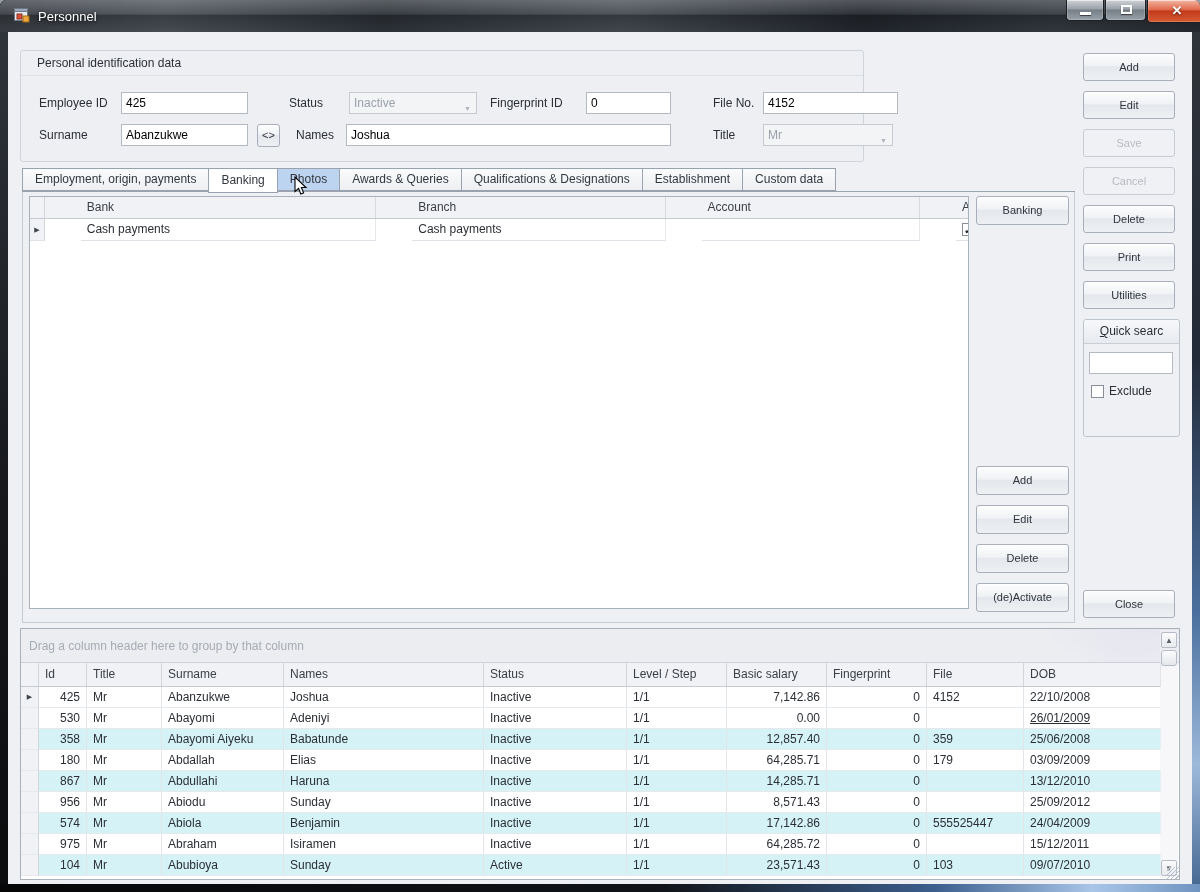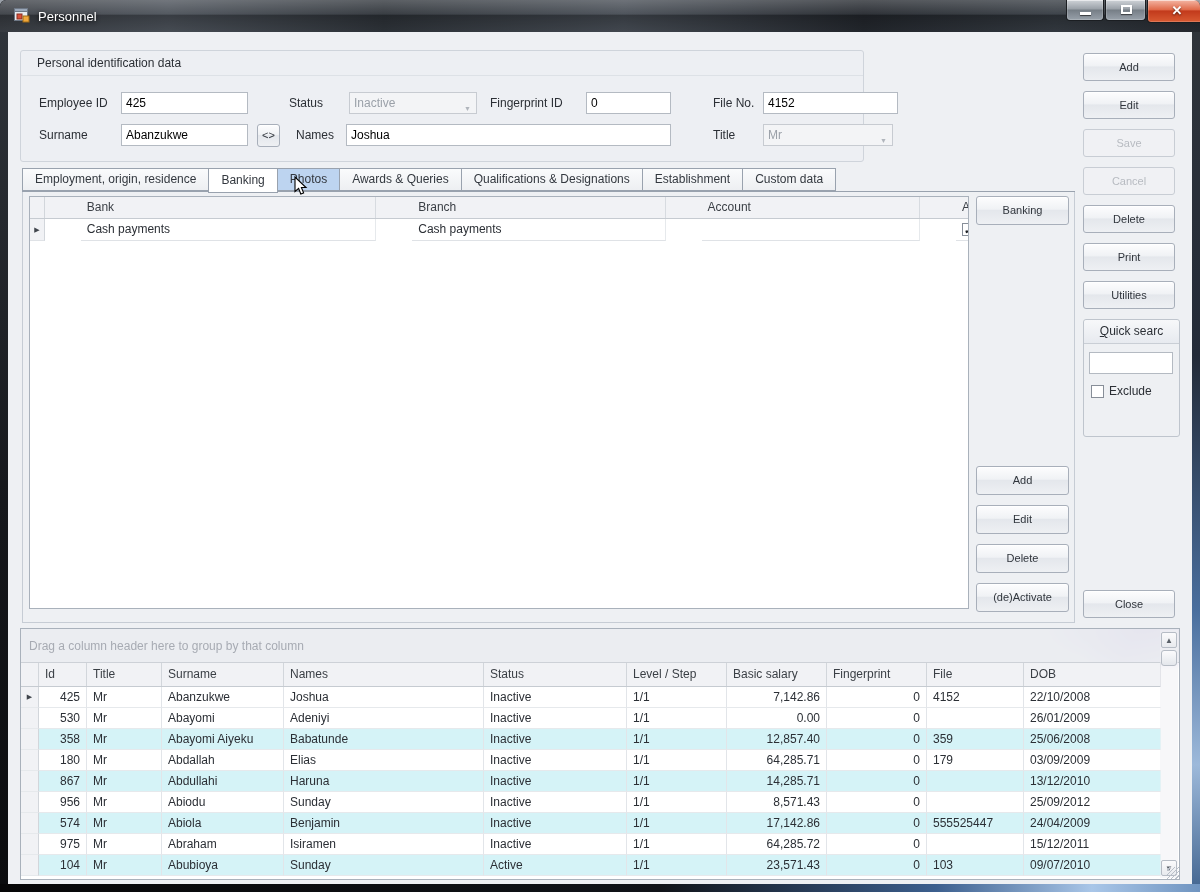--- a/index.html
+++ b/index.html
@@ -165,21 +165,21 @@
       <span class="lbl" style="left:275px;top:77px;">Names</span>
       <input class="tb" style="left: 325px; top: 73px; width: 325px;" value="Joshua">
       <span class="lbl" style="left:692px;top:77px;">Title</span>
       <div class="combo" style="left:742px;top:73px;width:130px;">
         <span>Mr</span>
         <span class="arrow">▼</span>
       </div>
     </div>
 
     <div id="tabstrip">
-      <div class="tab">Employment, origin, residence</div>
+      <div class="tab">Employment, origin, payments</div>
       <div class="tab selected">Banking</div>
       <div class="tab hover">Photos</div>
       <div class="tab">Awards &amp; Queries</div>
       <div class="tab">Qualifications &amp; Designations</div>
       <div class="tab">Establishment</div>
       <div class="tab">Custom data</div>
     </div>
     <div id="tabline"></div>
 
     <div id="tabpage">
@@ -261,21 +261,21 @@
             <div class="gc ind"></div>
             <div class="gc a-right" style="width: 48px;">530</div>
             <div class="gc a-left" style="width: 75px;">Mr</div>
             <div class="gc a-left" style="width: 122px;">Abayomi</div>
             <div class="gc a-left" style="width: 200px;">Adeniyi</div>
             <div class="gc a-left" style="width: 143px;">Inactive</div>
             <div class="gc a-left" style="width: 100px;">1/1</div>
             <div class="gc a-right" style="width: 100px;">0.00</div>
             <div class="gc a-right" style="width: 100px;">0</div>
             <div class="gc a-left" style="width: 97px;"></div>
-            <div class="gc a-left last" style="width: 137px;">26/01/2009</div>
+            <div class="gc a-left last" style="width: 137px; text-decoration: underline;">26/01/2009</div>
           </div>
           <div class="grow alt" style="background: rgb(213, 243, 247);">
             <div class="gc ind"></div>
             <div class="gc a-right" style="width: 48px;">358</div>
             <div class="gc a-left" style="width: 75px;">Mr</div>
             <div class="gc a-left" style="width: 122px;">Abayomi Aiyeku</div>
             <div class="gc a-left" style="width: 200px;">Babatunde</div>
             <div class="gc a-left" style="width: 143px;">Inactive</div>
             <div class="gc a-left" style="width: 100px;">1/1</div>
             <div class="gc a-right" style="width: 100px;">12,857.40</div>

